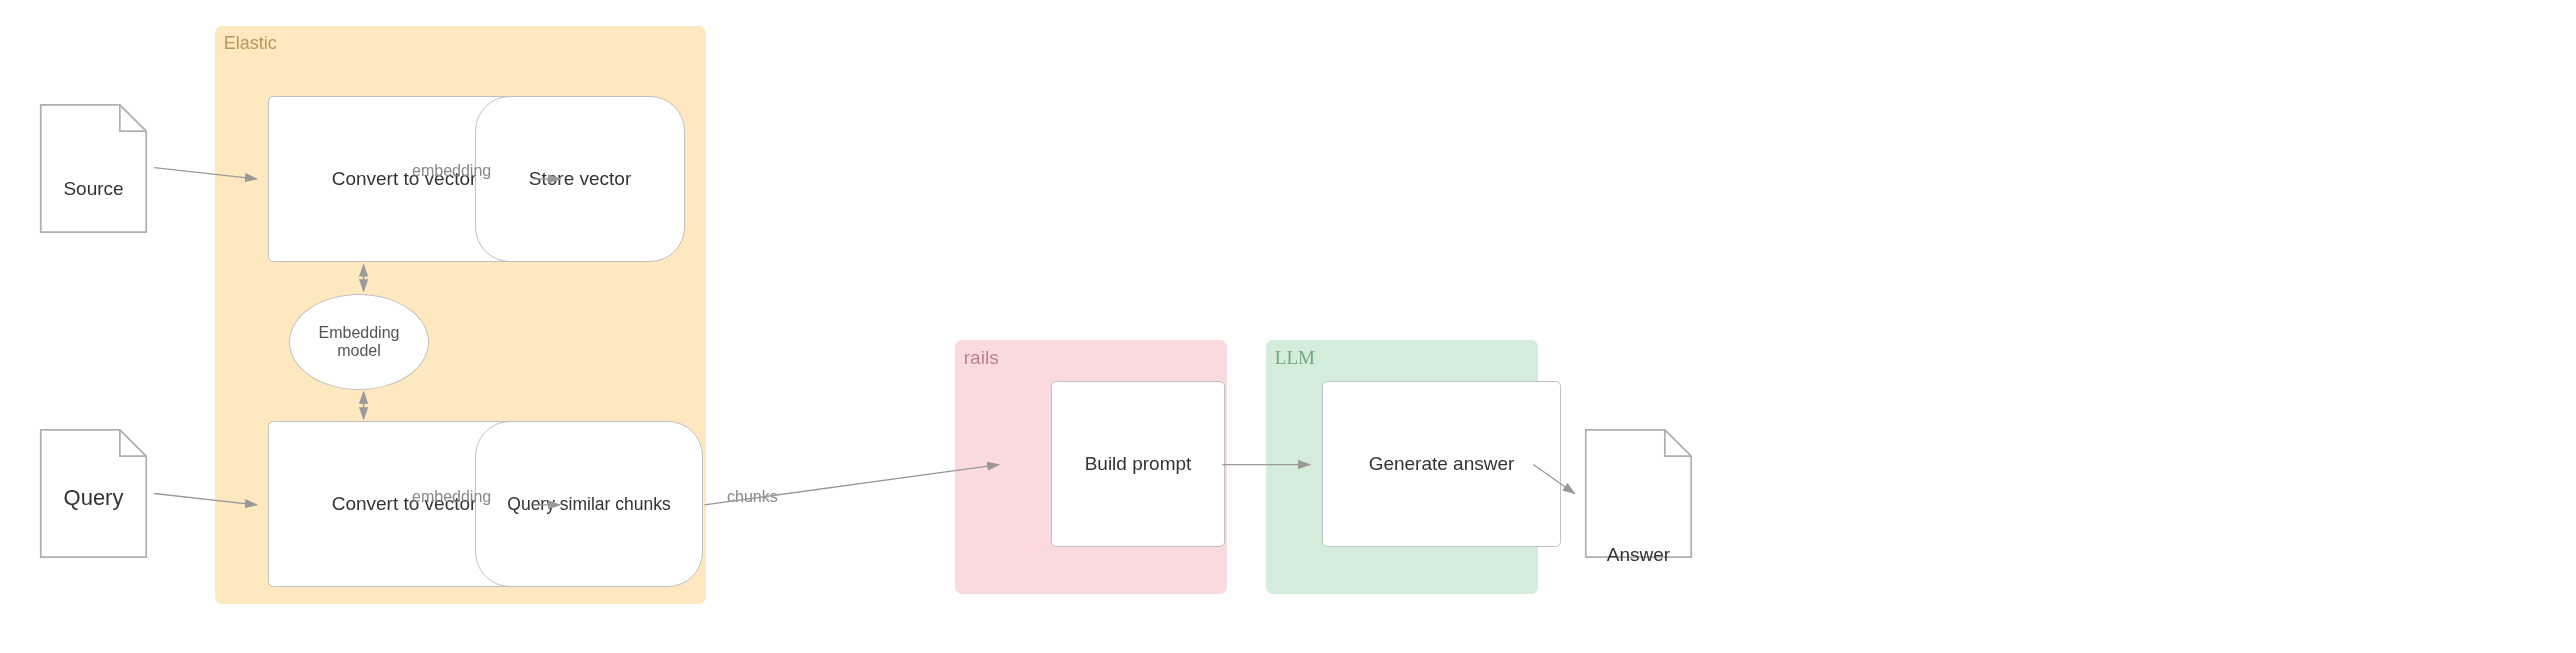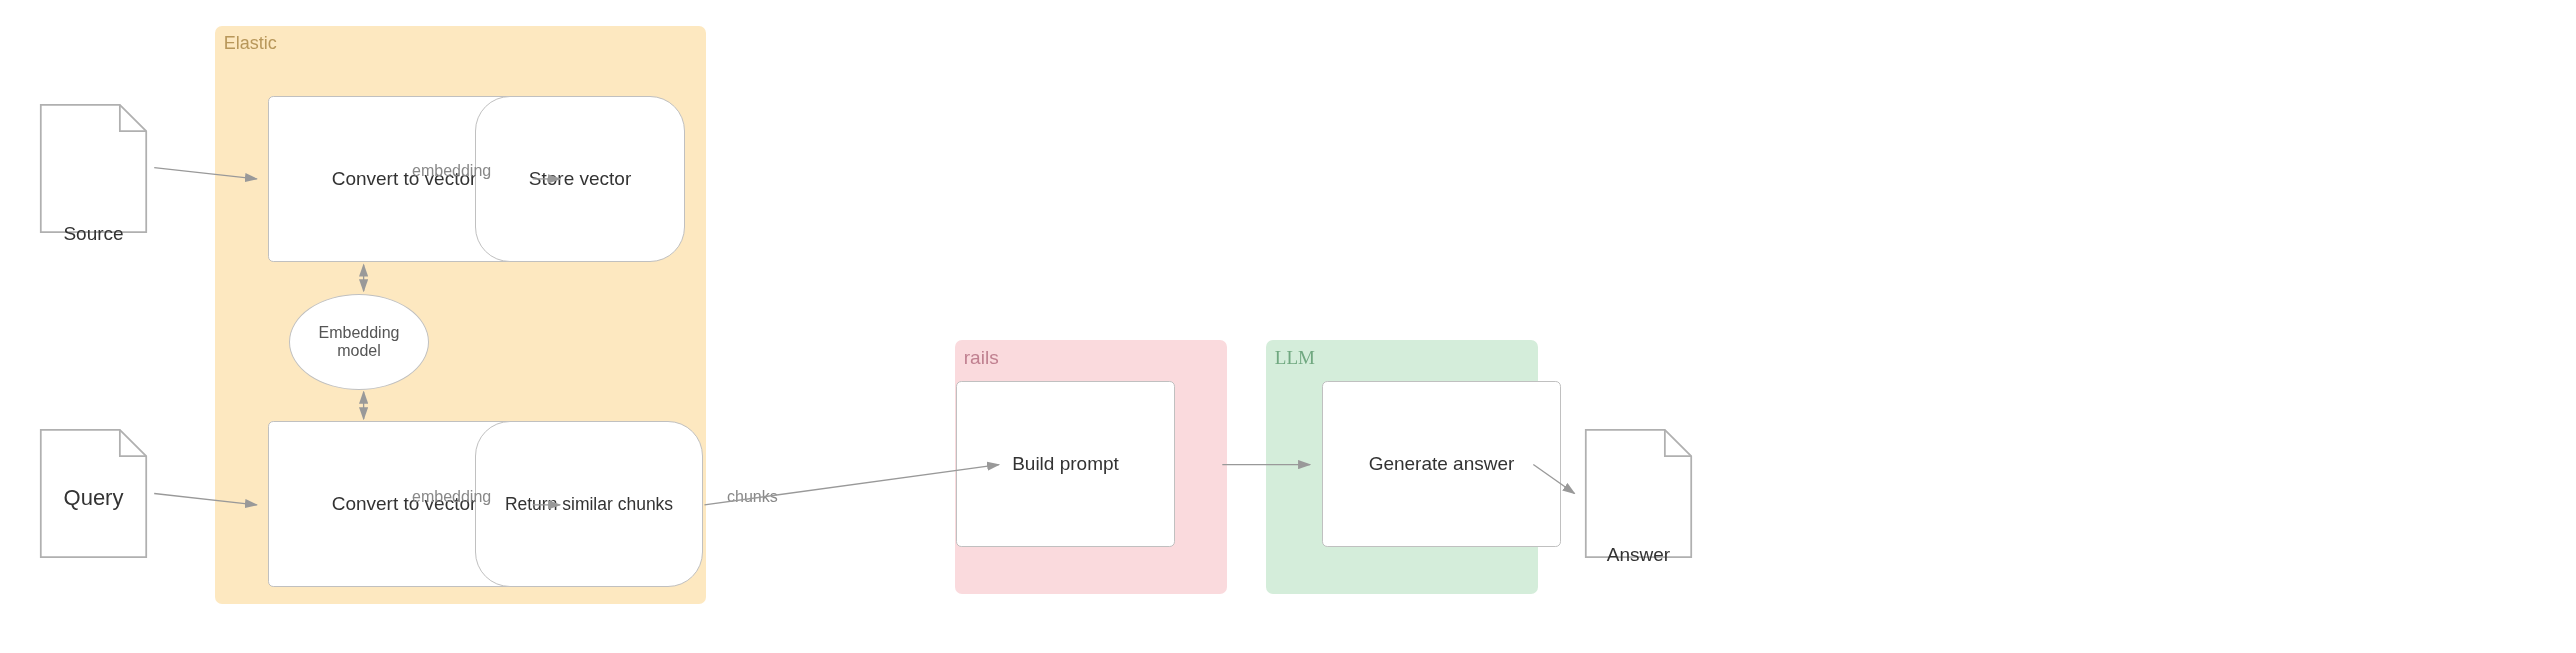--- a/index.html
+++ b/index.html
@@ -152,21 +152,21 @@
 
   <div class="llm-group">
     <span class="llm-label">LLM</span>
   </div>
 
   <div class="doc-shape" style="left:32px; top:96px;">
     <svg viewBox="0 0 140 165" fill="none" xmlns="http://www.w3.org/2000/svg">
       <path d="M10 10 L100 10 L130 40 L130 155 L10 155 Z" fill="white" stroke="#b0b0b0" stroke-width="2"></path>
       <path d="M100 10 L100 40 L130 40" fill="none" stroke="#b0b0b0" stroke-width="2"></path>
     </svg>
-    <div style="position:absolute; top:4px; left:0; width:123px; height:145px; display:flex; align-items:flex-end; justify-content:center; padding-top:8.8px;">
+    <div style="position:absolute; top:16px; left:0; width:123px; height:145px; display:flex; align-items:center; justify-content:center; padding-top:8.8px;">
       <span style="font-size:19px; color:#333;">Source</span>
     </div>
   </div>
 
   <div class="doc-shape" style="left:32px; top:421px;">
     <svg viewBox="0 0 140 165" fill="none" xmlns="http://www.w3.org/2000/svg">
       <path d="M10 10 L100 10 L130 40 L130 155 L10 155 Z" fill="white" stroke="#b0b0b0" stroke-width="2"></path>
       <path d="M100 10 L100 40 L130 40" fill="none" stroke="#b0b0b0" stroke-width="2"></path>
     </svg>
     <div style="position:absolute; top:0; left:0; width:123px; height:145px; display:flex; align-items:center; justify-content:center; padding-top:8.8px;">
@@ -180,29 +180,29 @@
 
   <div class="rect-box" style="left:259px; top:421px; width:272px; height:166px;">
     <span>Convert to vector</span>
   </div>
 
   <div class="rounded-box" style="left:475px; top:96px; width:210px; height:166px;">
     <span>Store vector</span>
   </div>
 
   <div class="rounded-box" style="left:475px; top:421px; width:228px; height:166px;">
-    <span style="font-size:17.5px;">Return similar chunks</span>
+    <span style="font-size:17.5px;">Query similar chunks</span>
   </div>
 
   <div class="oval-shape" style="left:289px; top:294px; width:140px; height:96px;">
     <span style="white-space: pre-line; text-align:center;">Embedding
 model</span>
   </div>
 
-  <div class="rect-box" style="left:947px; top:381px; width:219px; height:166px;">
+  <div class="rect-box" style="left:1042px; top:381px; width:174px; height:166px;">
     <span>Build prompt</span>
   </div>
 
   <div class="rect-box" style="left:1313px; top:381px; width:239px; height:166px;">
     <span>Generate answer</span>
   </div>
 
   <div class="doc-shape" style="left:1577px; top:421px;">
     <svg viewBox="0 0 140 165" fill="none" xmlns="http://www.w3.org/2000/svg">
       <path d="M10 10 L100 10 L130 40 L130 155 L10 155 Z" fill="white" stroke="#b0b0b0" stroke-width="2"></path>

